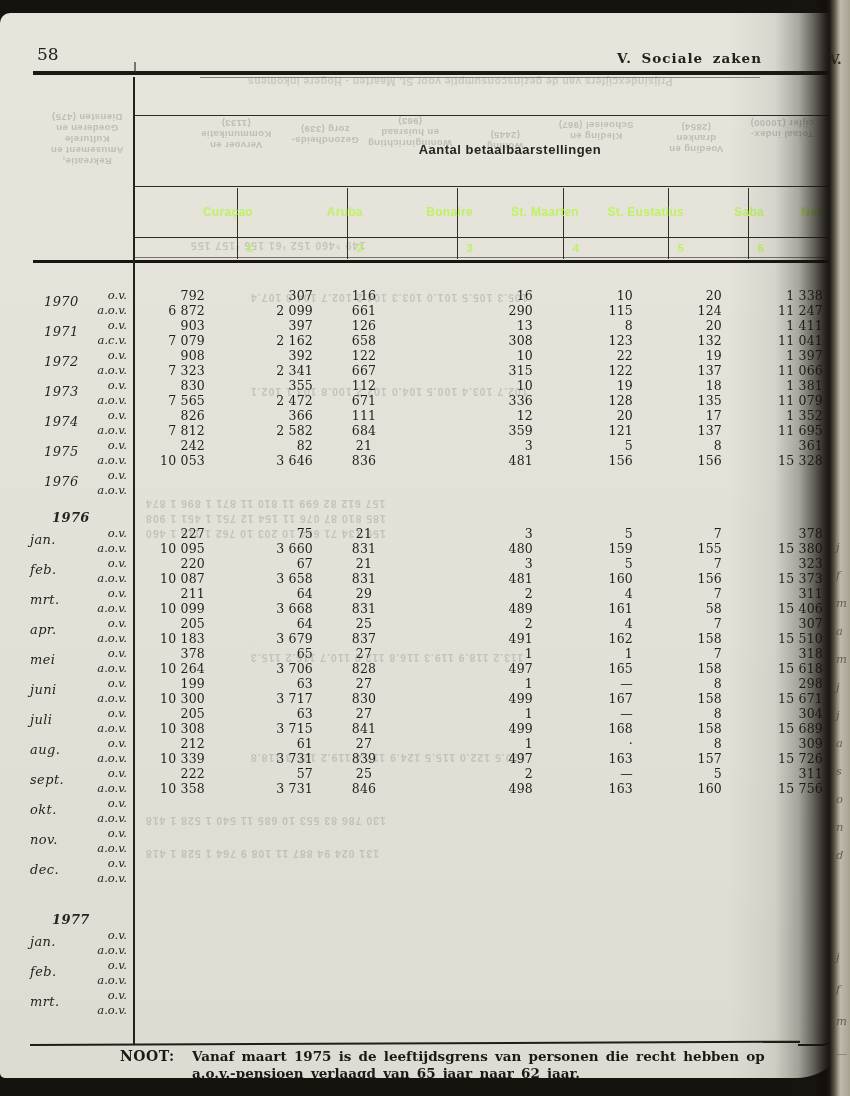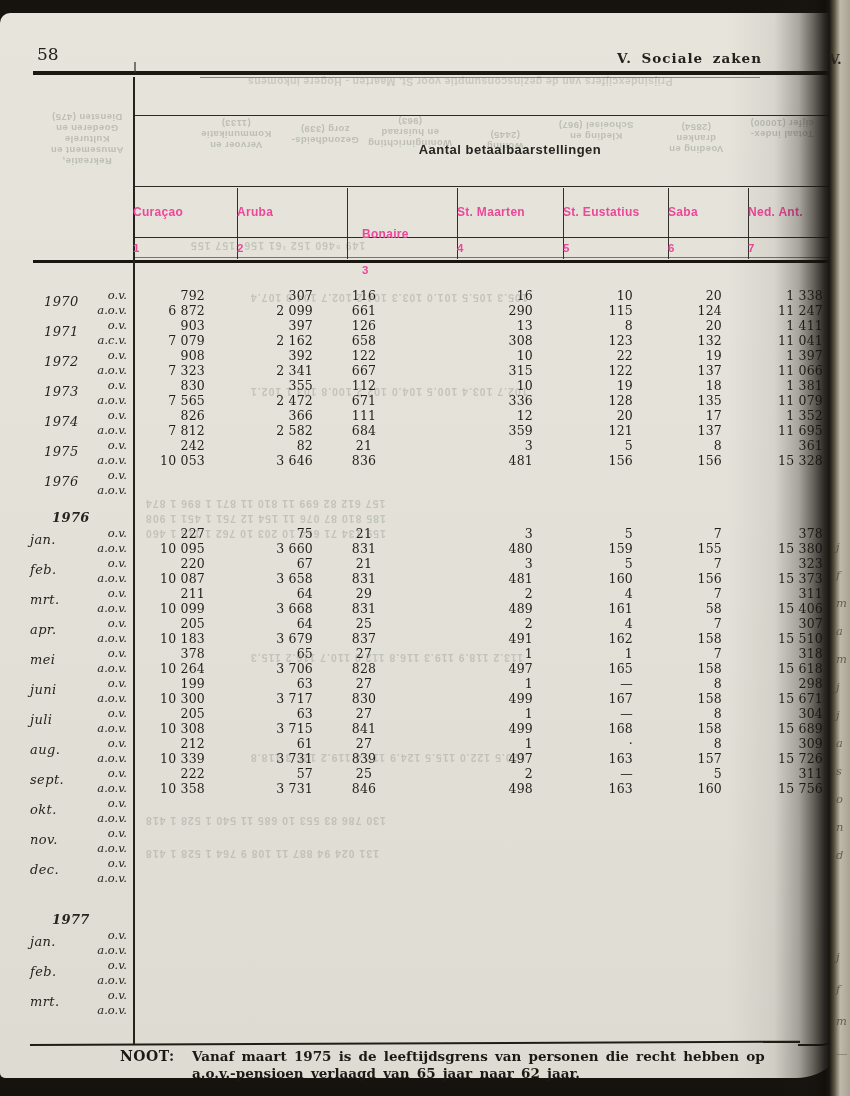--- a/index.html
+++ b/index.html
@@ -42,25 +42,25 @@
   .l-bcurve{position:absolute;left:798px;top:1027px;width:40px;height:17px;z-index:3;
         border-bottom:2px solid #201d17;border-right:2px solid rgba(32,29,23,.5);
         border-bottom-right-radius:30px;background:transparent;}
   .v-left{left:133px;top:77px;width:1.6px;height:967px;background:#26231d;}
   .v-tick{left:134px;top:62px;width:2px;height:11px;opacity:.6;}
   .vsep{position:absolute;top:188px;width:1.2px;height:71px;background:#33302a;z-index:3;}
   .vs1{left:237px;} .vs2{left:347px;} .vs3{left:457px;} .vs4{left:563px;} .vs5{left:668px;} .vs6{left:748px;}
 
   
   .island-row,.num-row{position:absolute;left:0;top:0;width:850px;z-index:3;}
-  .hc,.nc{position:absolute;text-align:left;font-family:"Liberation Sans",sans-serif;
-        color:#ec4899;font-weight:bold;}
+  .hc,.nc{position:absolute;text-align:right;font-family:"Liberation Sans",sans-serif;
+        color:#bef264;font-weight:bold;padding-left:16px;}
   .hc{top:205px;font-size:12px;letter-spacing:.3px;}
   .nc{top:242px;font-size:11.5px;}
-  .h1{left:133px;width:104px;} .h2{left:237px;width:110px;} .h3{left:362px;width:110px;margin-top:22px;}
+  .h1{left:133px;width:104px;} .h2{left:237px;width:110px;} .h3{left:347px;width:110px;}
   .h4{left:457px;width:106px;} .h5{left:563px;width:105px;} .h6{left:668px;width:80px;}
   .h7{left:748px;width:92px;}
 
   
   .rows{position:absolute;left:0;top:288px;width:823px;z-index:3;}
   .group{position:relative;height:30px;}
   .line{display:flex;height:15px;}
   .line span{display:block;line-height:15px;}
   .sub{width:133px;text-align:right;padding-right:6px;box-sizing:border-box;
        font-style:italic;font-size:11.5px;color:#26241f;}

